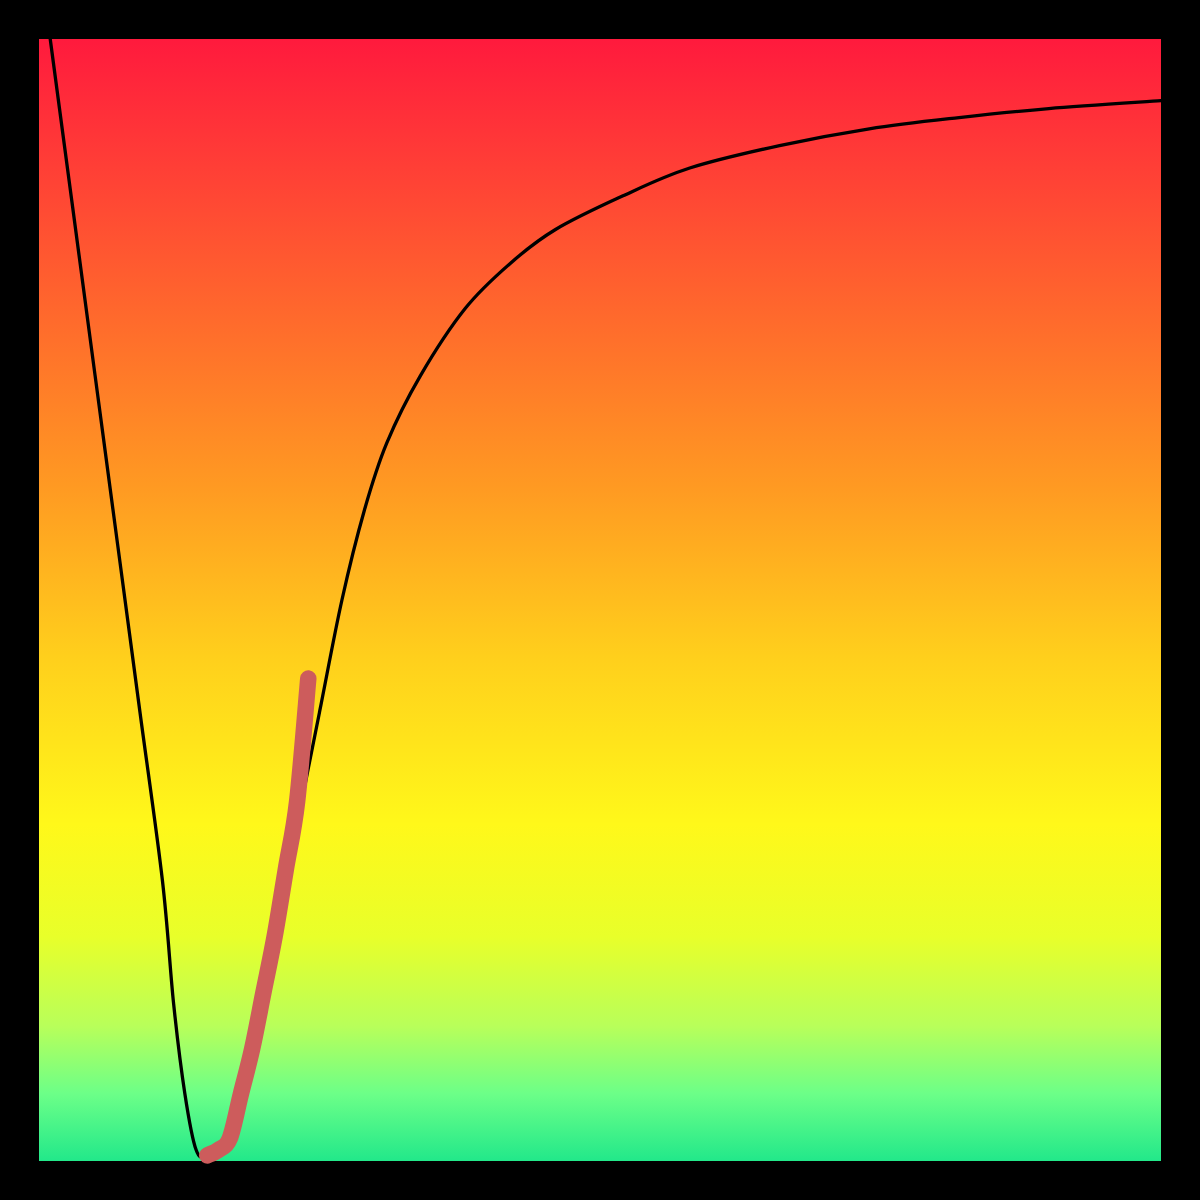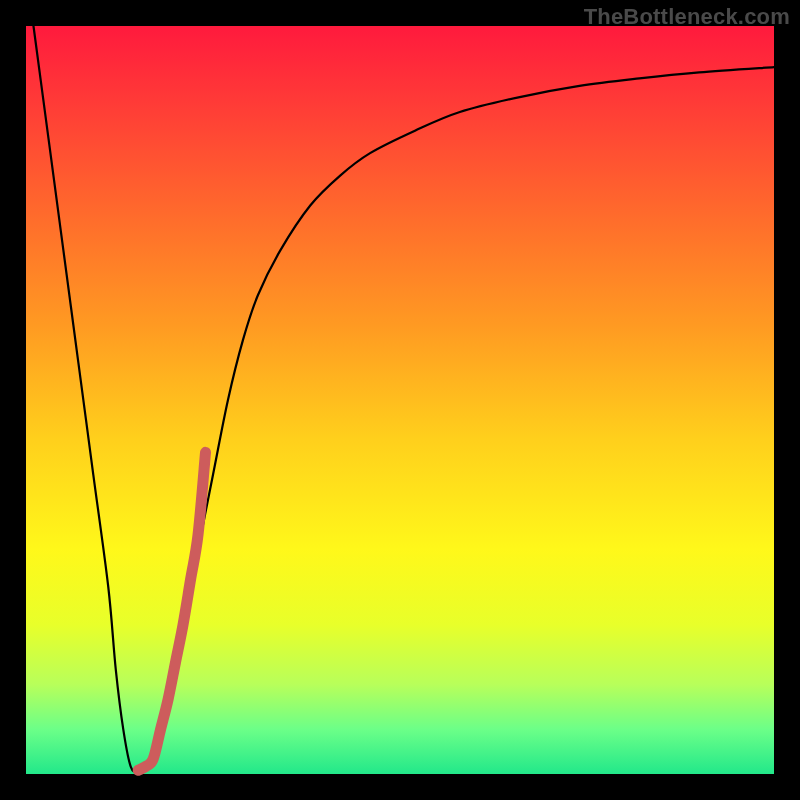--- a/index.html
+++ b/index.html
@@ -57,14 +57,13 @@
 <body>
 
 <div class="frame">
   <div class="plot-area"></div>
   <svg width="800" height="800" viewBox="0 0 800 800">
     <g>
       <path id="main-curve" fill="none" stroke="#000" stroke-width="2.2" stroke-linejoin="round" stroke-linecap="round" d="M 33.480000000000004,26 C 35.973333333333336,44.7 43.45333333333333,100.80000000000004 48.44,138.20000000000005 C 53.42666666666666,175.60000000000005 58.41333333333333,213 63.4,250.39999999999998 C 68.38666666666667,287.79999999999995 73.37333333333335,325.19999999999993 78.36000000000001,362.59999999999997 C 83.34666666666668,400 88.33333333333333,437.4 93.32,474.8 C 98.30666666666666,512.2 104.54,554.5866666666667 108.28,587 C 112.02,619.4133333333333 113.26666666666665,645.5933333333332 115.75999999999999,669.28 C 118.25333333333333,692.9666666666667 120.74666666666667,712.9133333333333 123.24000000000001,729.12 C 125.73333333333335,745.3266666666667 128.2266666666667,759.6633333333333 130.72000000000003,766.52 C 133.21333333333337,773.3766666666667 134.45999999999998,771.5066666666667 138.2,770.26 C 141.94,769.0133333333333 148.17333333333335,770.8833333333333 153.16000000000003,759.04 C 158.1466666666667,747.1966666666666 163.13333333333335,721.6400000000001 168.12,699.2 C 173.10666666666665,676.76 178.0933333333333,649.3333333333333 183.07999999999998,624.4 C 188.06666666666666,599.4666666666667 193.05333333333334,574.5333333333333 198.04000000000002,549.6 C 203.0266666666667,524.6666666666667 208.01333333333332,499.73333333333335 213,474.8 C 217.98666666666668,449.8666666666667 222.97333333333336,422.44 227.96,400 C 232.94666666666666,377.56 237.93333333333334,357.61333333333334 242.92,340.16 C 247.90666666666664,322.7066666666667 251.64666666666665,310.24 257.88,295.28 C 264.11333333333334,280.31999999999994 271.59333333333336,265.35999999999996 280.32000000000005,250.39999999999998 C 289.04666666666674,235.43999999999997 300.2666666666667,217.98666666666665 310.24,205.51999999999998 C 320.2133333333333,193.0533333333333 330.1866666666666,184.32666666666668 340.15999999999997,175.60000000000002 C 350.1333333333333,166.87333333333336 357.61333333333334,160.64000000000007 370.08000000000004,153.16000000000008 C 382.54666666666674,145.6800000000001 400.00000000000006,137.5766666666667 414.96000000000004,130.72000000000003 C 429.92,123.86333333333334 442.38666666666666,117.63 459.84,112.01999999999998 C 477.2933333333333,106.40999999999997 499.7333333333334,101.42333333333329 519.6800000000001,97.05999999999995 C 539.6266666666668,92.6966666666666 559.5733333333333,88.95666666666658 579.52,85.83999999999992 C 599.4666666666667,82.72333333333326 619.4133333333333,80.60399999999998 639.36,78.36000000000001 C 659.3066666666667,76.11600000000004 676.76,74.2460000000001 699.2,72.37600000000009 C 721.6400000000001,70.50600000000009 761.5333333333333,68.01266666666668 774,67.13999999999999"></path>
       <path id="highlight-curve" fill="none" stroke="#cd5c5c" stroke-width="11" stroke-linecap="round" d="M 138.2,770.26 C 139.44666666666666,769.6366666666667 143.18666666666667,768.39 145.68,766.52 C 148.17333333333335,764.65 150.66666666666669,765.2733333333333 153.16000000000003,759.04 C 155.65333333333336,752.8066666666666 158.14666666666665,739.0933333333334 160.64,729.12 C 163.13333333333333,719.1466666666666 165.62666666666667,710.4200000000001 168.12,699.2 C 170.61333333333334,687.98 173.10666666666665,674.2666666666667 175.6,661.8 C 178.09333333333333,649.3333333333333 180.58666666666664,638.1133333333333 183.07999999999998,624.4 C 185.57333333333332,610.6866666666666 188.06666666666666,594.48 190.56,579.52 C 193.05333333333334,564.56 195.54666666666668,555.8333333333333 198.04000000000002,534.64 C 200.53333333333336,513.4466666666667 204.2733333333333,466.0733333333333 205.51999999999998,452.36"></path>
     </g>
   </svg>
-  <div class="watermark">TheBottleneck.com</div>
 </div>
 
 </body></html>

